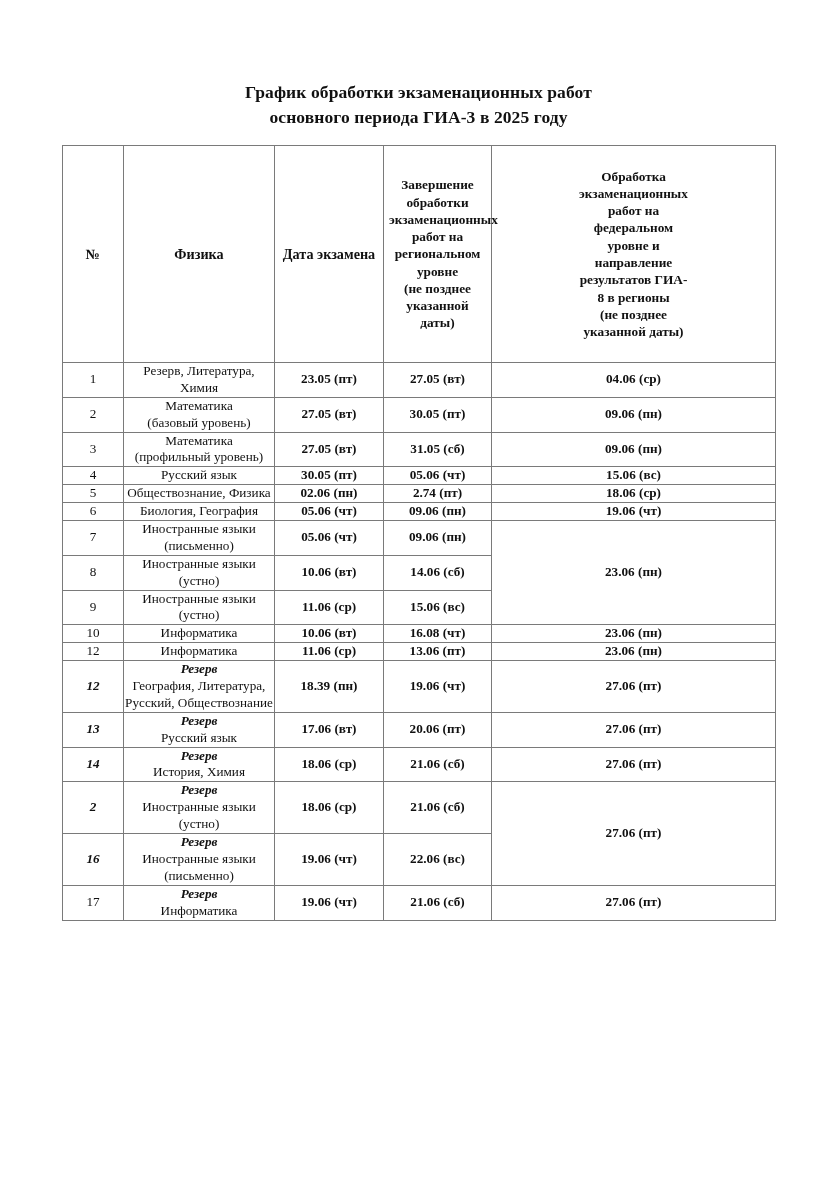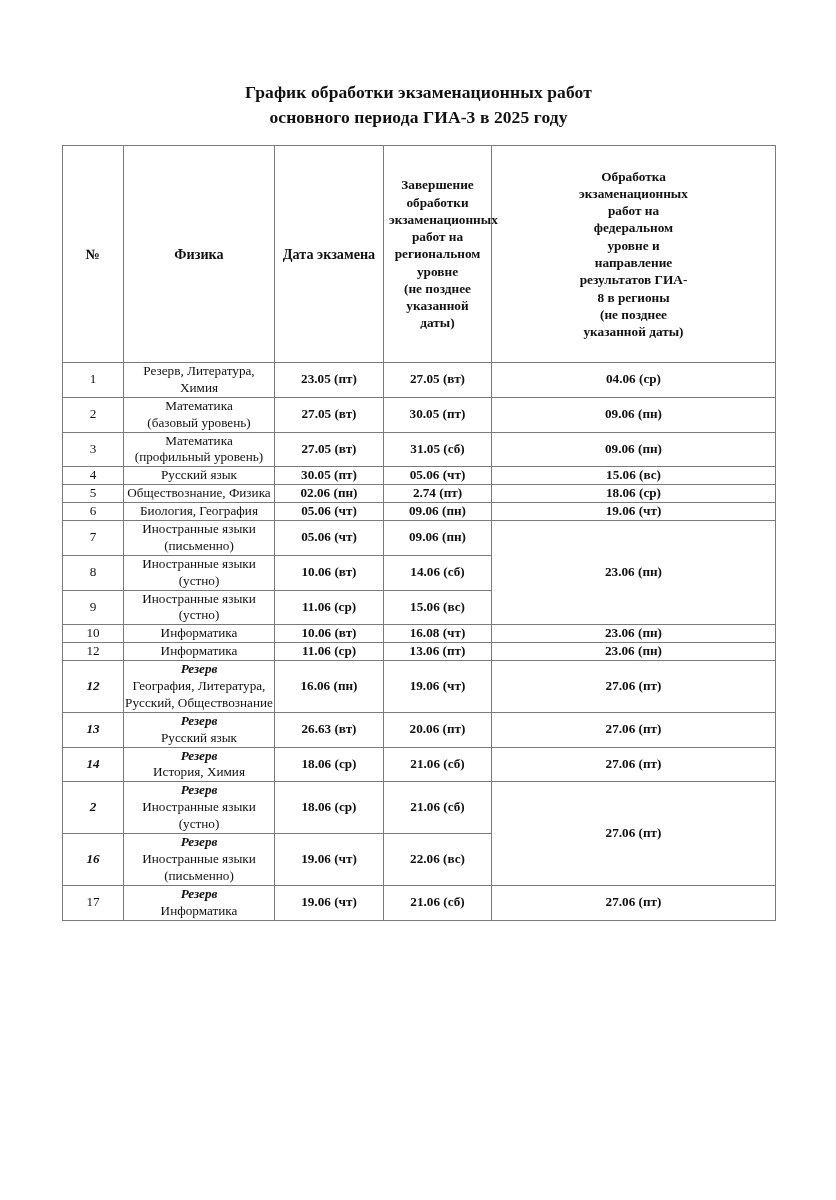--- a/index.html
+++ b/index.html
@@ -274,31 +274,31 @@
             <td class="reg-cell">13.06 (пт)</td>
             <td class="fed-cell">23.06 (пн)</td>
           </tr>
           <tr>
             <td class="num-cell reserve-num">12</td>
             <td class="exam-cell">
               <span class="reserve-label">Резерв</span>
               <span class="exam-line">География, Литература,</span>
               <span class="exam-line">Русский, Обществознание</span>
             </td>
-            <td class="date-cell">16.06 (пн)</td>
+            <td class="date-cell">18.39 (пн)</td>
             <td class="reg-cell">19.06 (чт)</td>
             <td class="fed-cell">27.06 (пт)</td>
           </tr>
           <tr>
             <td class="num-cell reserve-num">13</td>
             <td class="exam-cell">
               <span class="reserve-label">Резерв</span>
               <span class="exam-line">Русский язык</span>
             </td>
-            <td class="date-cell">26.63 (вт)</td>
+            <td class="date-cell">17.06 (вт)</td>
             <td class="reg-cell">20.06 (пт)</td>
             <td class="fed-cell">27.06 (пт)</td>
           </tr>
           <tr>
             <td class="num-cell reserve-num">14</td>
             <td class="exam-cell">
               <span class="reserve-label">Резерв</span>
               <span class="exam-line">История, Химия</span>
             </td>
             <td class="date-cell">18.06 (ср)</td>

